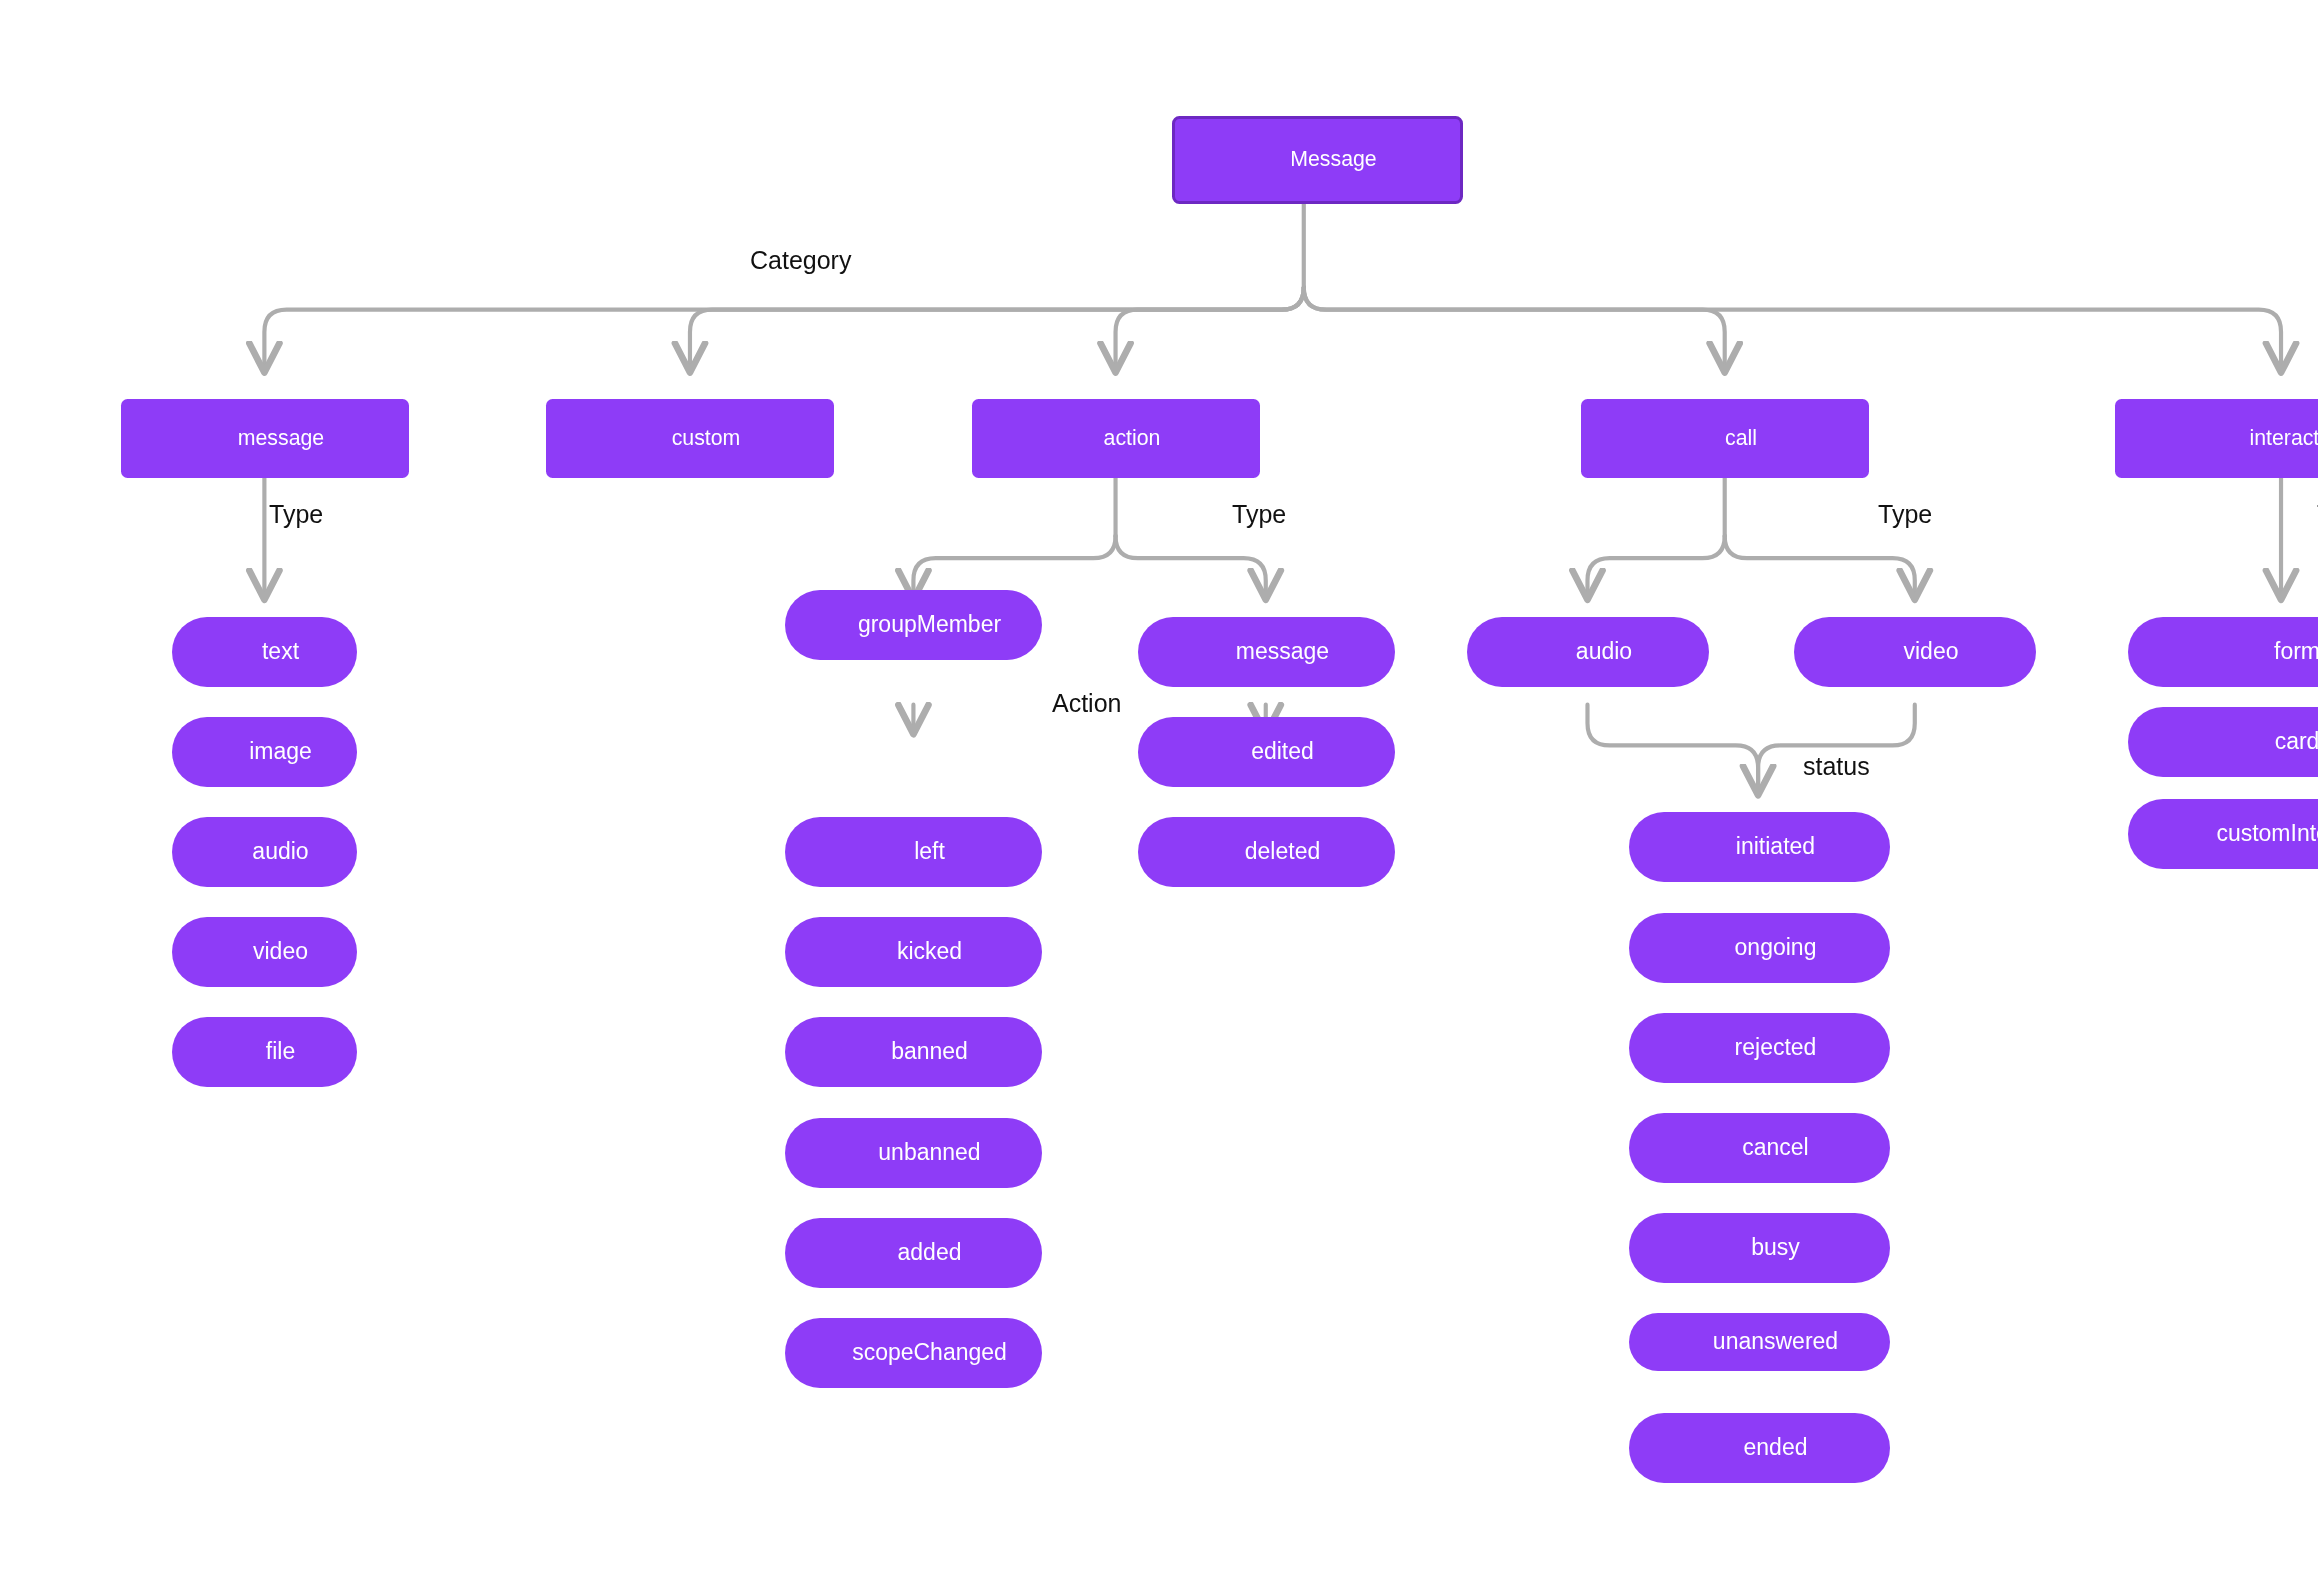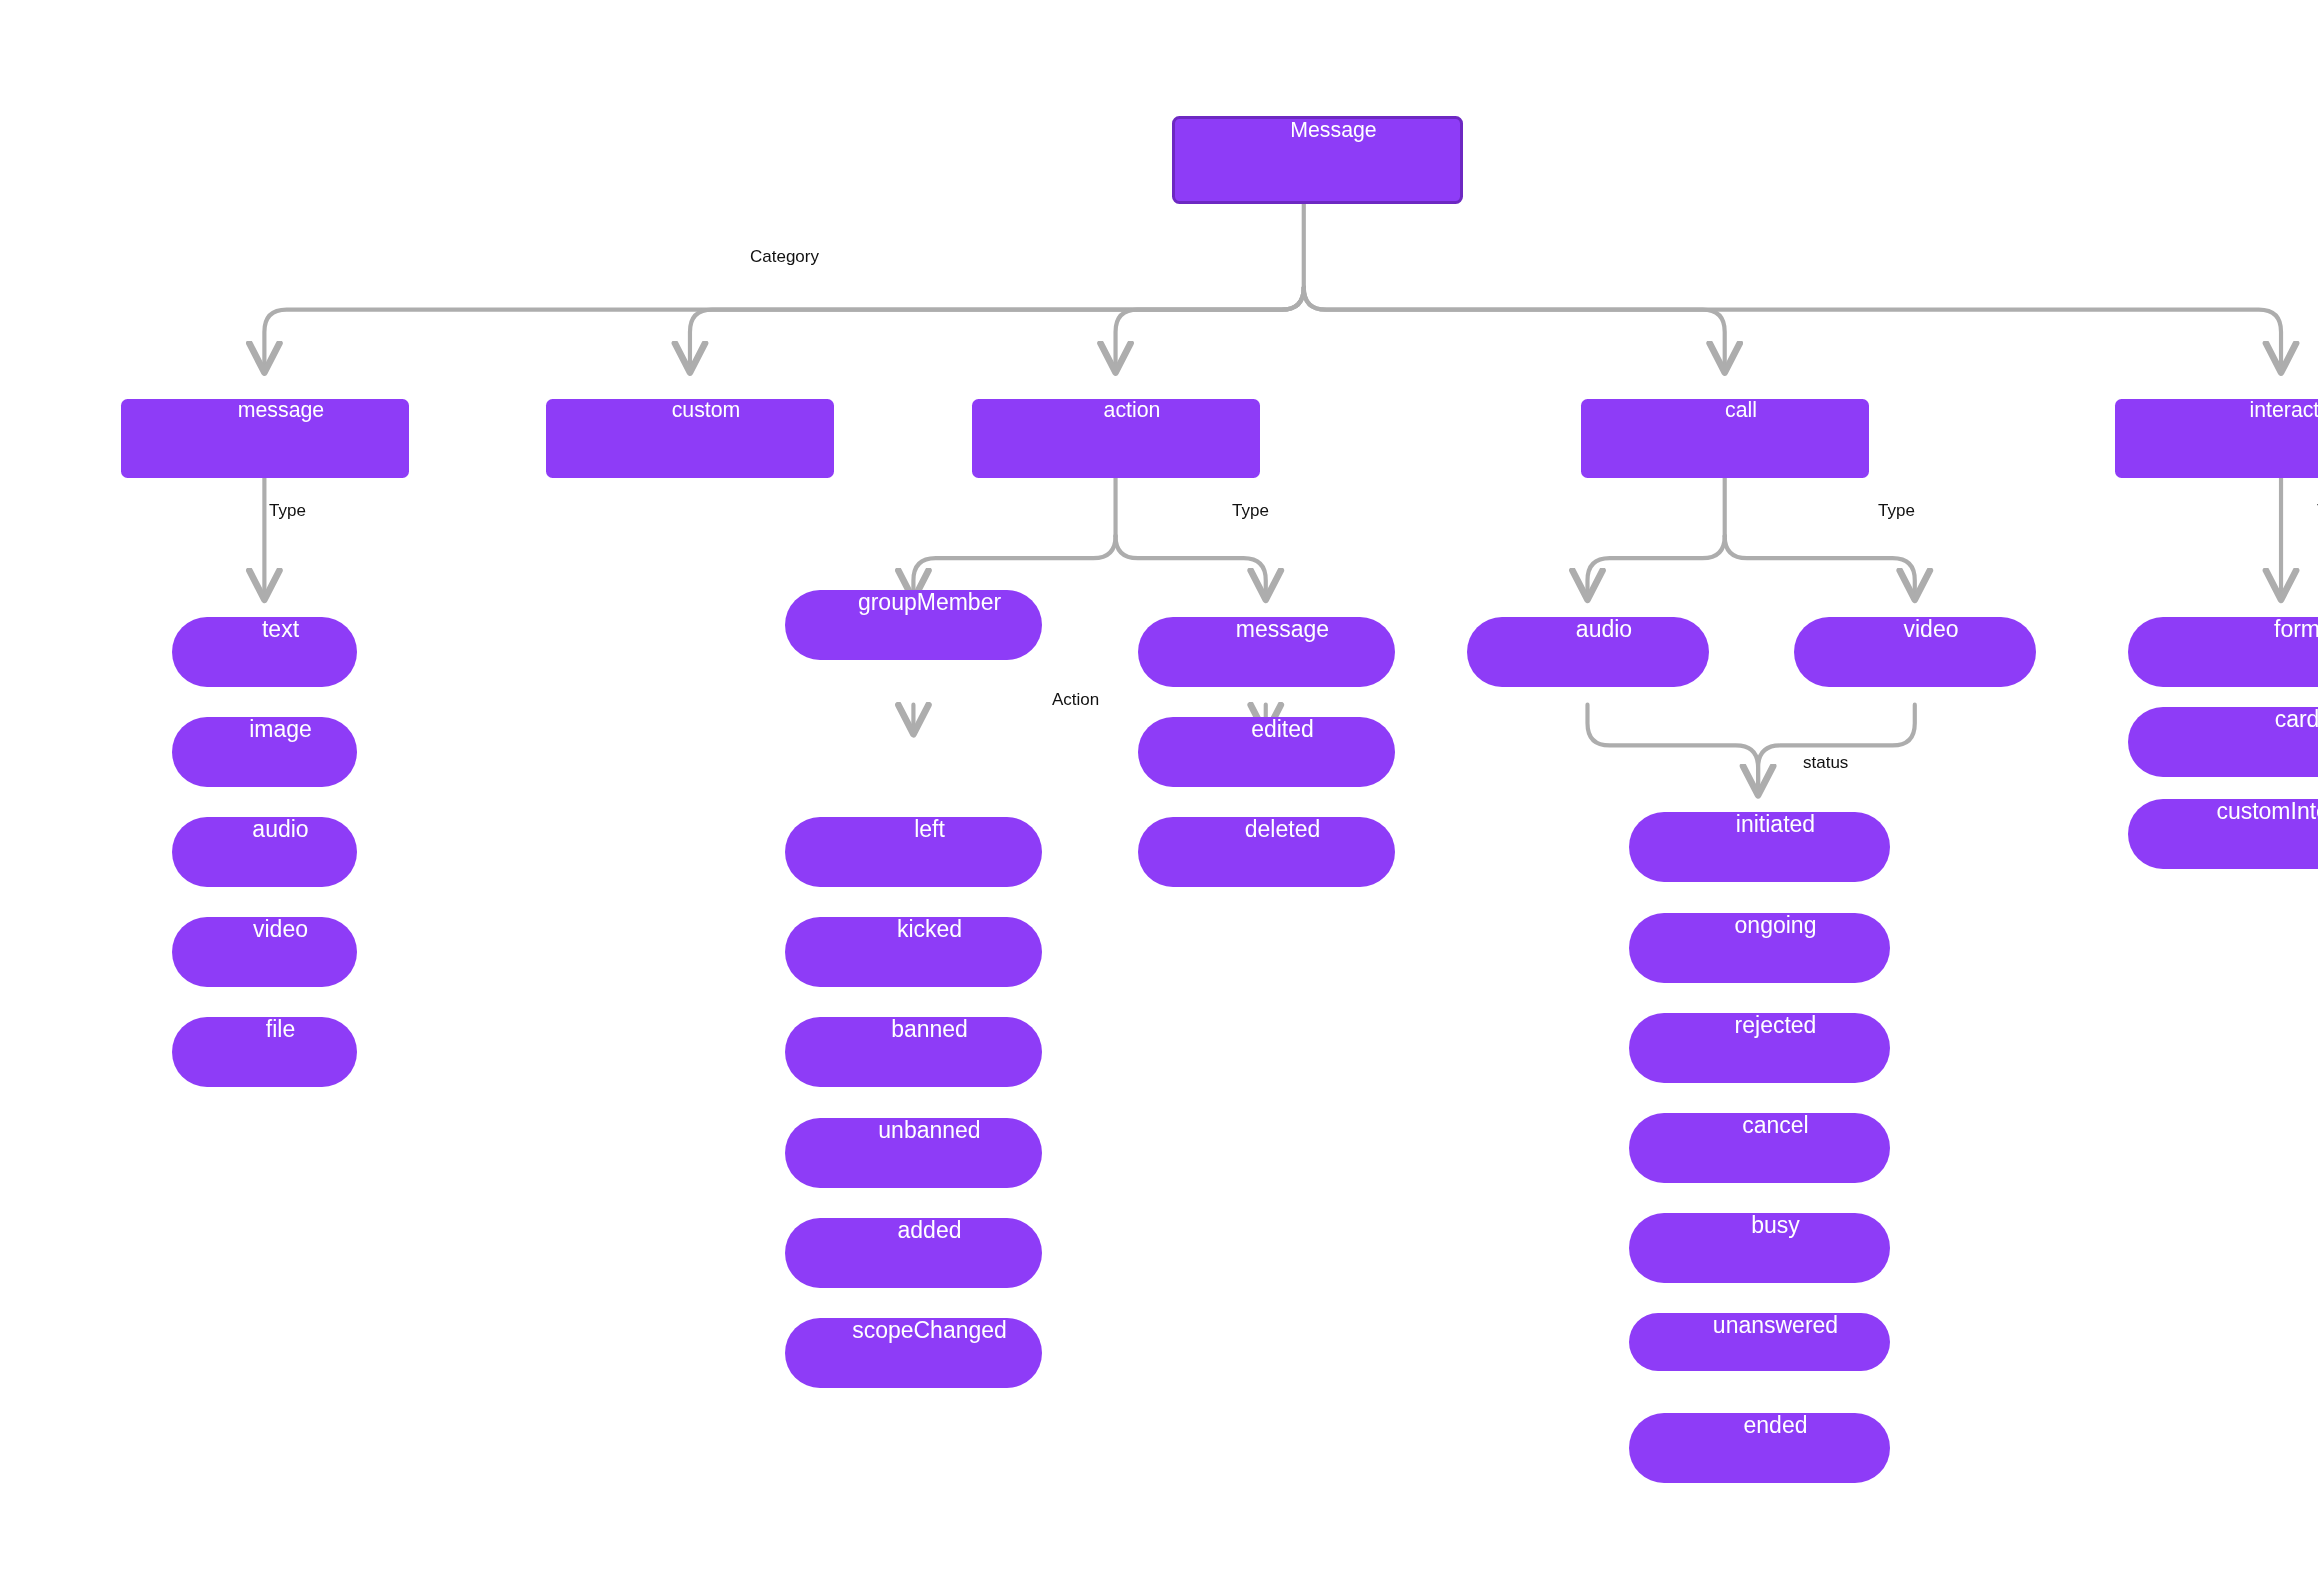--- a/index.html
+++ b/index.html
@@ -16,21 +16,21 @@
   }
   #wires{
     position:absolute;
     left:0; top:0;
     width:2538px; height:1579px;
     pointer-events:none;
   }
   .node{
     position:absolute;
     display:flex;
-    align-items:flex-start;
+    align-items:center;
     justify-content:center;
     box-sizing:border-box;
     color:#ffffff;
     background:#8E3CF7;
     text-align:center;
     line-height:1.1;
     white-space:nowrap;
     padding-left:32px;
   }
   .node.root{
@@ -43,21 +43,21 @@
     border-radius:6.5px;
     font-size:21.3px;
   }
   .node.pill{
     border-radius:463px;
     font-size:23px;
   }
   .edge-label{
     position:absolute;
     color:#111111;
-    font-size:17px;
+    font-size:25px;
     white-space:nowrap;
     line-height:1;
   }
 </style>
 </head>
 <body>
 
 <div id="stage">
 
   <svg id="wires" viewBox="0 0 5474 3406">

